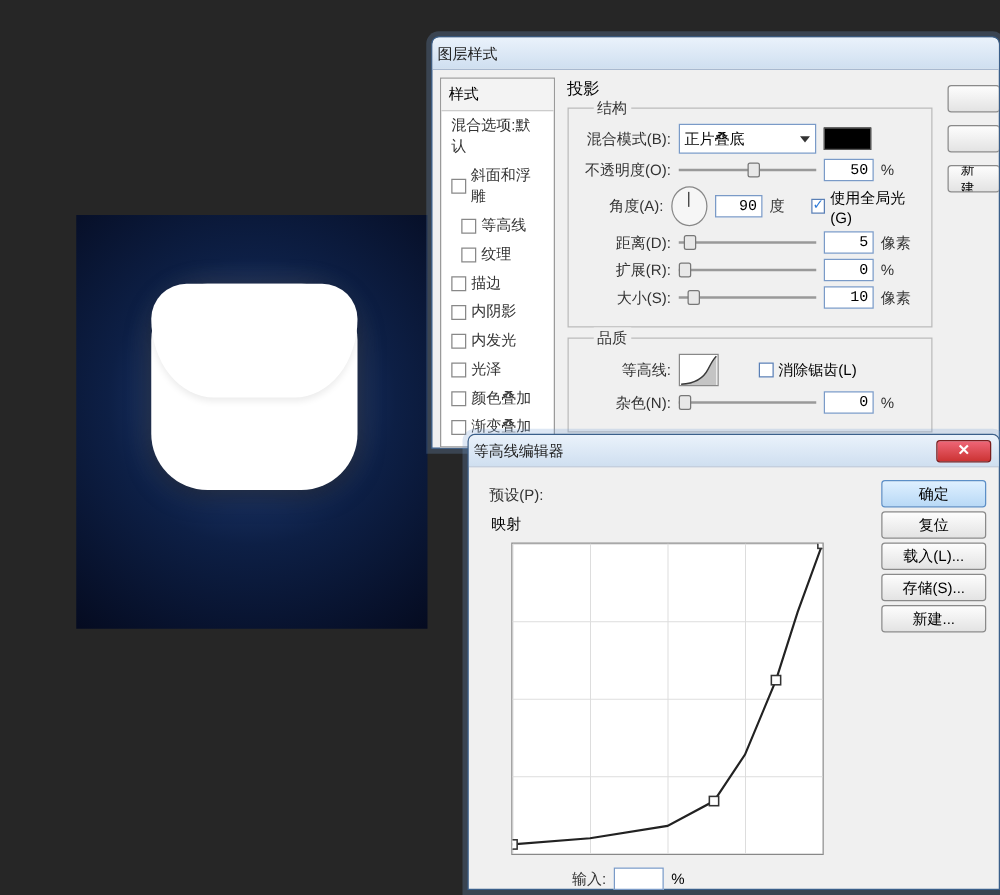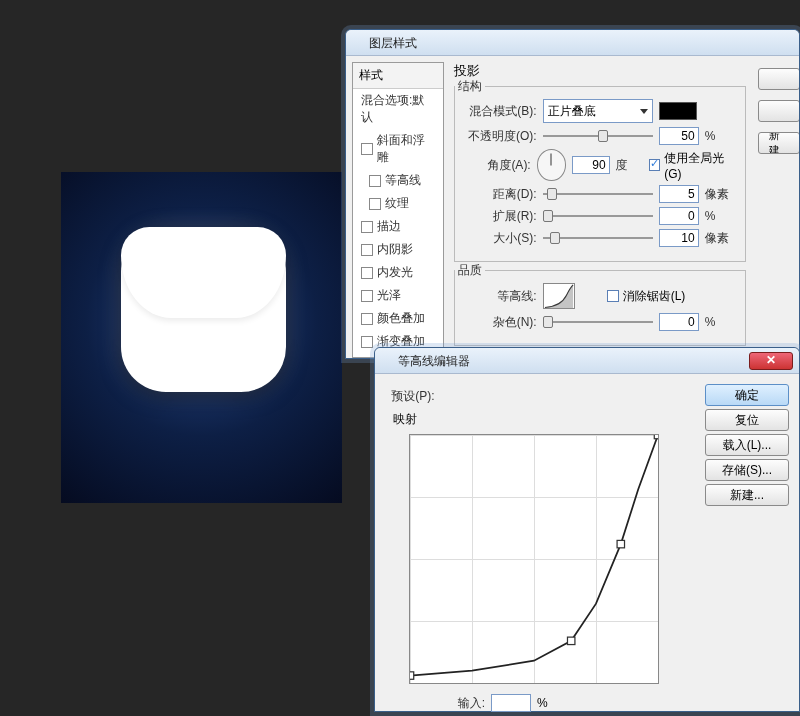--- a/index.html
+++ b/index.html
@@ -36,21 +36,21 @@
 
   
   .win7 {
     position:absolute;
     border:1px solid #3a5f8a;
     border-radius:6px 6px 0 0;
     background:#ececec;
     box-shadow:0 0 0 4px rgba(120,160,210,.25);
   }
   .titlebar {
-    height:26px; line-height:26px; padding:0 23px;
+    height:26px; line-height:26px; padding:0 4px;
     background:linear-gradient(#eaf2fb,#cfdff0);
     border-bottom:1px solid #a9b9cf;
     border-radius:6px 6px 0 0;
     font-size:13px; color:#222;
   }
 
   
   .layerstyle { left:345px; top:29px; width:455px; height:330px; background:#f0f0f0; }
   .layerstyle .body { display:flex; height:calc(100% - 26px); }
 
@@ -58,27 +58,27 @@
     width:97px; background:#fff; border:1px solid #9a9a9a; margin:6px 0 0 6px;
     overflow:hidden;
   }
   .ls-sidebar .hdr { background:#f3f3f3; padding:4px 6px; border-bottom:1px solid #ccc; }
   .ls-sidebar .opt { padding:3px 8px; display:flex; align-items:center; gap:4px; color:#333; cursor:pointer;}
   .ls-sidebar .opt .cb { width:12px; height:12px; border:1px solid #888; background:#fff; display:inline-block; position:relative;}
 
   .ls-main { flex:1; padding:6px 8px 6px 10px; }
   .panel-title { font-size:13px; margin-bottom:6px; }
   .fieldset { border:1px solid #bbb; padding:8px 10px 10px; margin-bottom:8px; position:relative; }
-  .fieldset .legend { position:absolute; top:-9px; left:0; background:#f0f0f0; padding:0 3px; color:#333;}
+  .fieldset .legend { position:absolute; top:-9px; left:20px; background:#f0f0f0; padding:0 3px; color:#333;}
   .row { display:flex; align-items:center; gap:6px; margin:4px 0; }
   .row .lbl { width:72px; text-align:right; color:#333;}
   .slider { flex:0 0 110px; height:16px; position:relative;}
   .slider-track{position:absolute;left:0;right:0;top:7px;height:2px;background:#999;}
   .slider-thumb{position:absolute;top:2px;width:10px;height:12px;background:#e8e8e8;border:1px solid #777;border-radius:2px;}
-  .numbox{width:40px;height:18px;border:1px solid #7a9ac7;background:#fff;text-align:right;padding:1px 3px;}
+  .numbox{width:40px;height:18px;border:1px solid #7a9ac7;background:#fff;text-align:right;padding:1px 3px;font-family:Liberation Mono, monospace;}
   .unit{width:30px;color:#333;}
   .dropdown{height:24px;border:1px solid #7a9ac7;background:#fff;padding:1px 4px;display:flex;align-items:center;justify-content:space-between;min-width:110px;}
   .dropdown .arrow{border-left:4px solid transparent;border-right:4px solid transparent;border-top:5px solid #333;}
   .colorchip{width:38px;height:18px;border:1px solid #555;background:#000;}
   .angle-dial{width:32px;height:32px;border:1px solid #888;border-radius:50%;background:#f6f6f6;position:relative;}
   .angle-dial::after{content:"";position:absolute;left:50%;top:50%;width:12px;height:1px;background:#333;transform-origin:left center;transform:rotate(-90deg);}
   .check{display:flex;align-items:center;gap:4px;}
   .check .cb{width:12px;height:12px;border:1px solid #5a7fb5;background:#fff;position:relative;}
   .check .cb.checked::after{content:"✓";position:absolute;left:0;top:-3px;font-size:11px;color:#2f7bd9;}
   .btn{height:22px;padding:0 10px;background:linear-gradient(#fdfdfd,#e3e3e3);border:1px solid #8a8a8a;border-radius:3px;display:inline-flex;align-items:center;cursor:pointer;}

